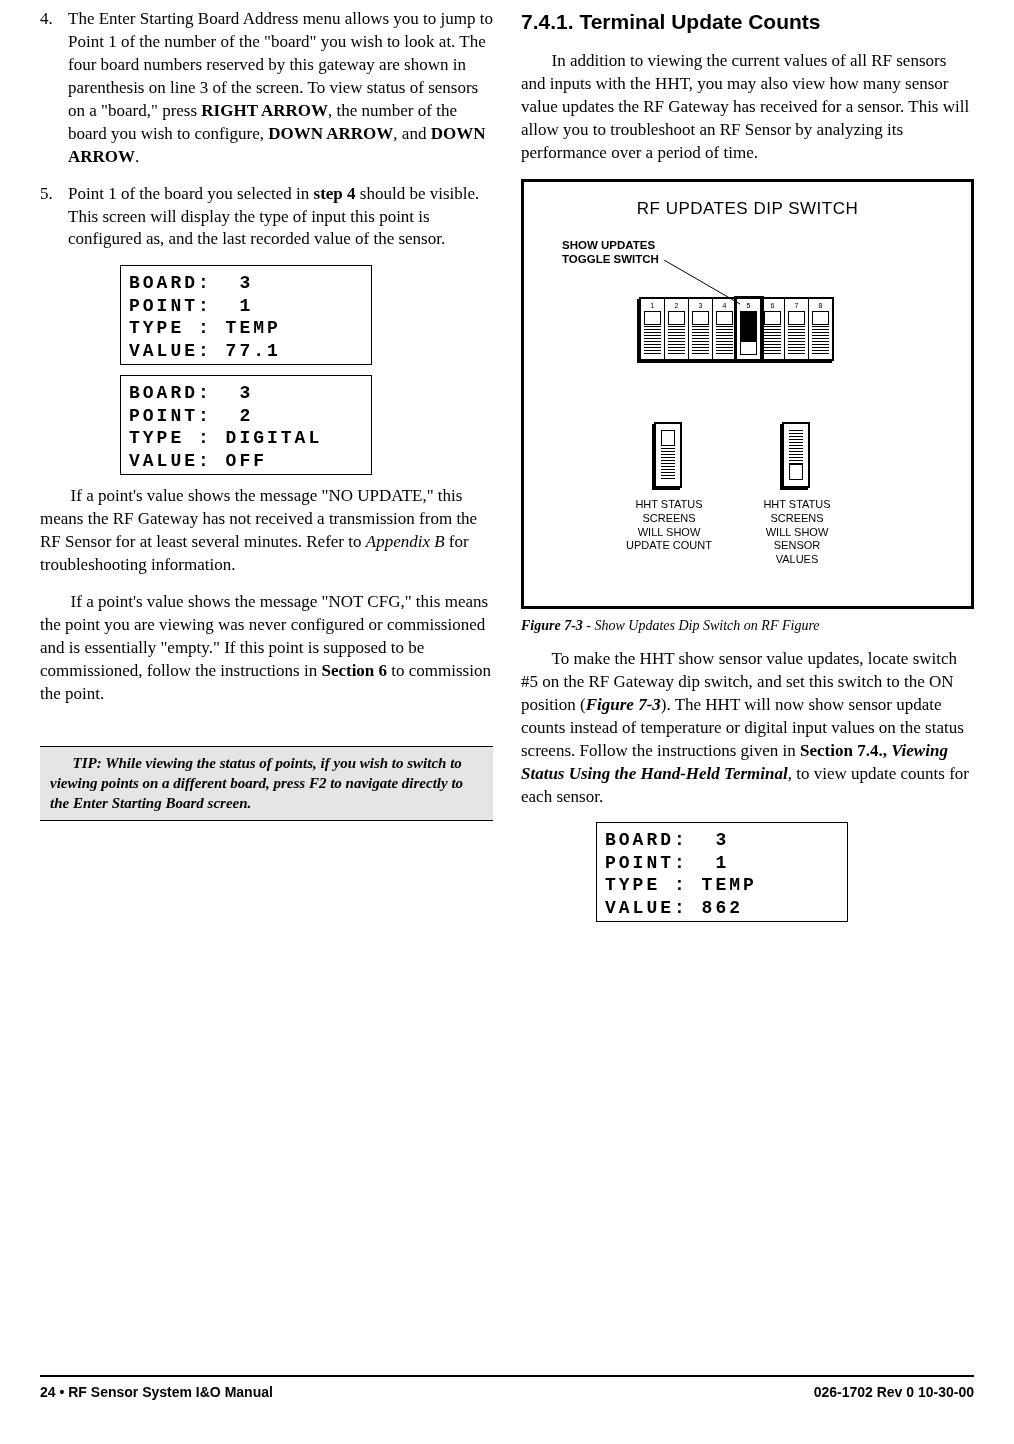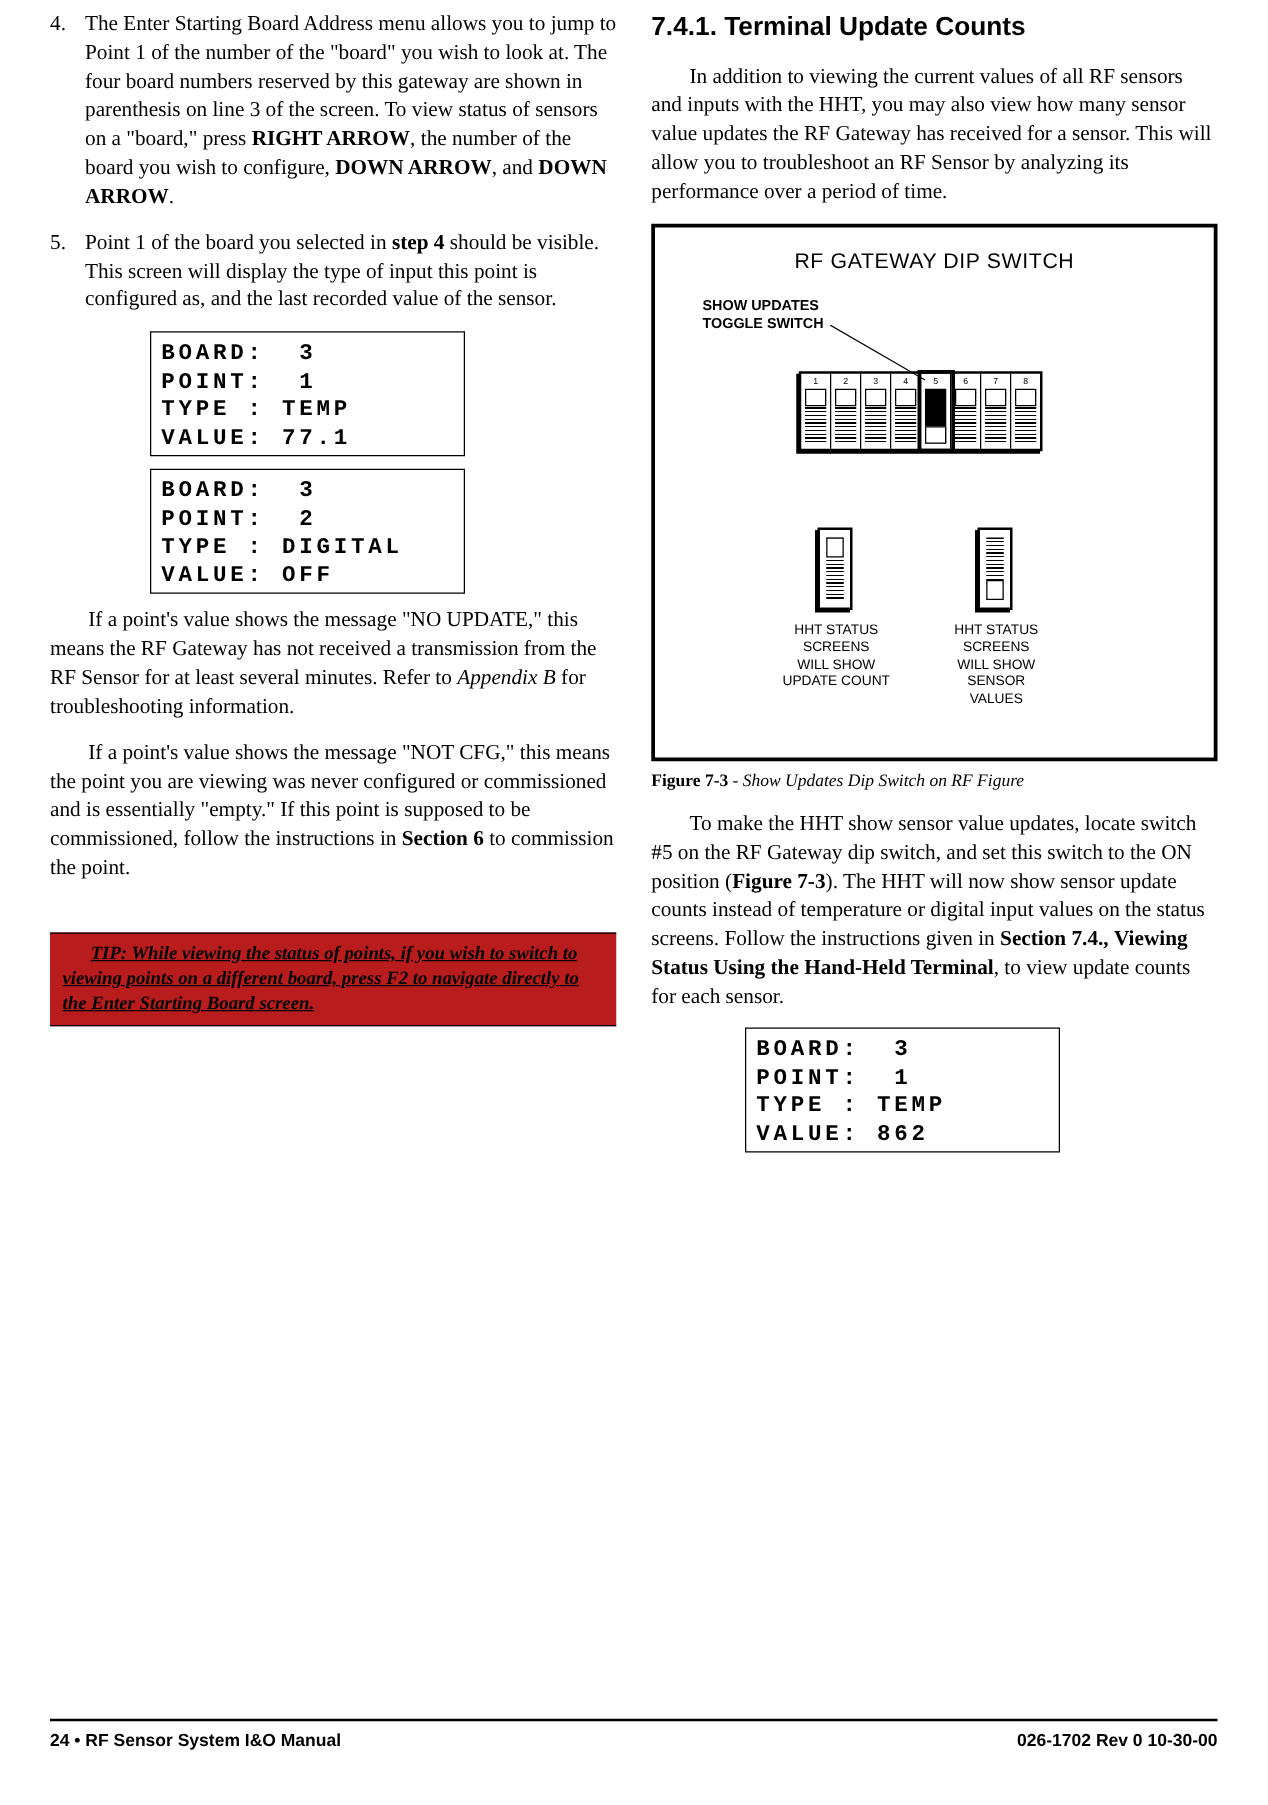--- a/index.html
+++ b/index.html
@@ -19,21 +19,21 @@
       gap: 28px;
       padding-top: 8px;
     }
     .col { flex: 1; min-width: 0; }
     .step-item { display: flex; margin-bottom: 14px; }
     .step-num { width: 28px; flex: 0 0 28px; }
     .step-body { flex: 1; }
     .indent { text-indent: 1.8em; margin-bottom: 14px; }
     .bold { font-weight: bold; }
     .italic { font-style: italic; }
-    .bolditalic { font-weight: bold; }
+    .bolditalic { font-weight: bold; font-style: italic; }
     .section-heading {
       font-family: Arial, Helvetica, sans-serif;
       font-weight: bold;
       font-size: 21px;
       margin-bottom: 14px;
     }
     .lcd {
       border: 1.5px solid #000;
       margin: 8px auto 10px auto;
       padding: 6px 8px 2px 8px;
@@ -52,30 +52,29 @@
       padding: 16px 12px 12px 12px;
       margin: 14px 0 8px 0;
       height: 430px;
       position: relative;
       font-family: Arial, Helvetica, sans-serif;
     }
     .figure-title { text-align: center; font-size: 17px; margin-bottom: 18px; letter-spacing: 0.5px; }
     .dip-label { font-size: 11.5px; font-weight: bold; line-height: 1.25; }
     .figure-caption { font-size: 14px; margin-bottom: 12px; }
     .tip-box {
-      background: #b91c1c;
+      background: #e5e5e5;
       border-top: 1.5px solid #000;
       border-bottom: 1.5px solid #000;
       padding: 6px 10px;
       font-size: 15px;
       font-style: italic;
       font-weight: bold;
       margin-top: 40px;
       text-indent: 1.5em;
-      text-decoration: underline;
     }
     .footer {
       position: absolute;
       left: 40px;
       right: 40px;
       bottom: 42px;
       border-top: 2px solid #000;
       padding-top: 6px;
       display: flex;
       justify-content: space-between;
@@ -128,21 +127,21 @@
     <div class="tip-box">TIP: While viewing the status of points, if you wish to switch to viewing points on a different board, press F2 to navigate directly to the Enter Starting Board screen.</div>
   </div>
 
   <div class="col">
 
     <div class="section-heading">7.4.1.  Terminal Update Counts</div>
 
     <p class="indent">In addition to viewing the current values of all RF sensors and inputs with the HHT, you may also view how many sensor value updates the RF Gateway has received for a sensor. This will allow you to troubleshoot an RF Sensor by analyzing its performance over a period of time.</p>
 
     <div class="figure">
-      <div class="figure-title">RF GATEWAY DIP SWITCH</div>
+      <div class="figure-title">RF UPDATES DIP SWITCH</div>
 
       <div style="position:absolute; left:38px; top:56px;" class="dip-label">
         <span style="white-space:pre;">SHOW UPDATES
 TOGGLE SWITCH</span>
       </div>
 
       <svg style="position:absolute; left:140px; top:78px;" width="90" height="50">
         <line x1="0" y1="0" x2="76" y2="44" stroke="#000" stroke-width="1"></line>
       </svg>
 

